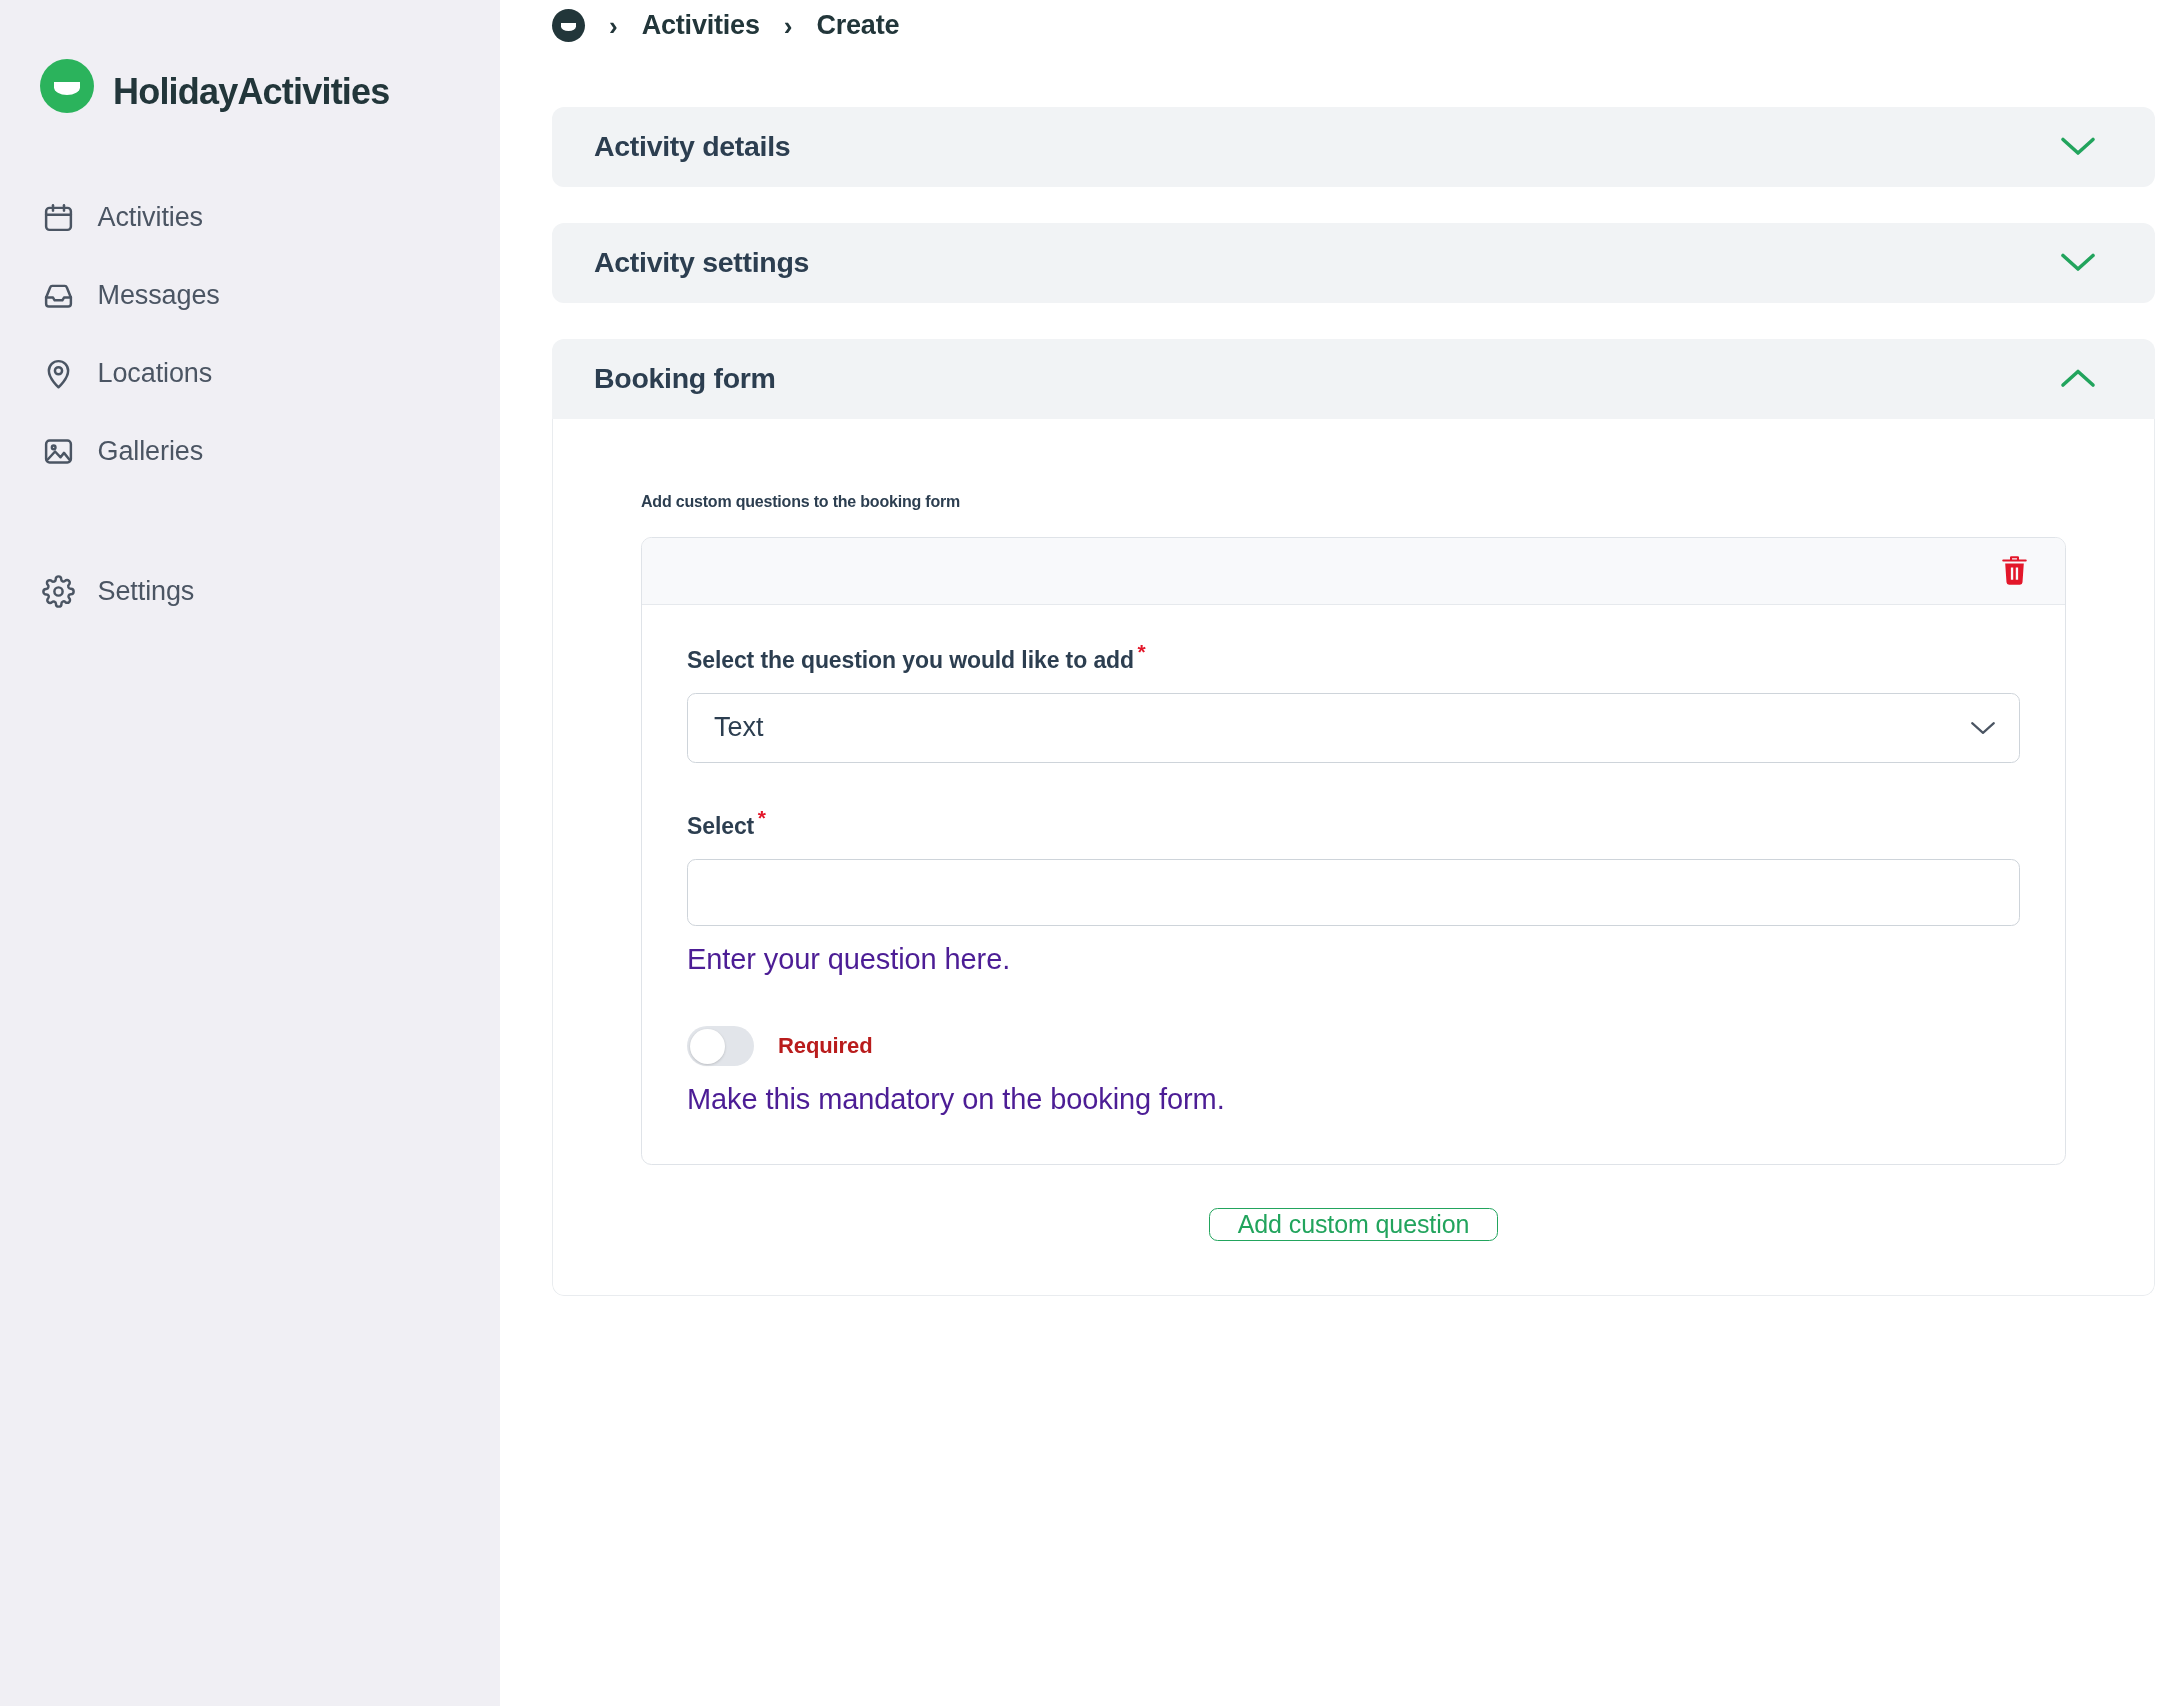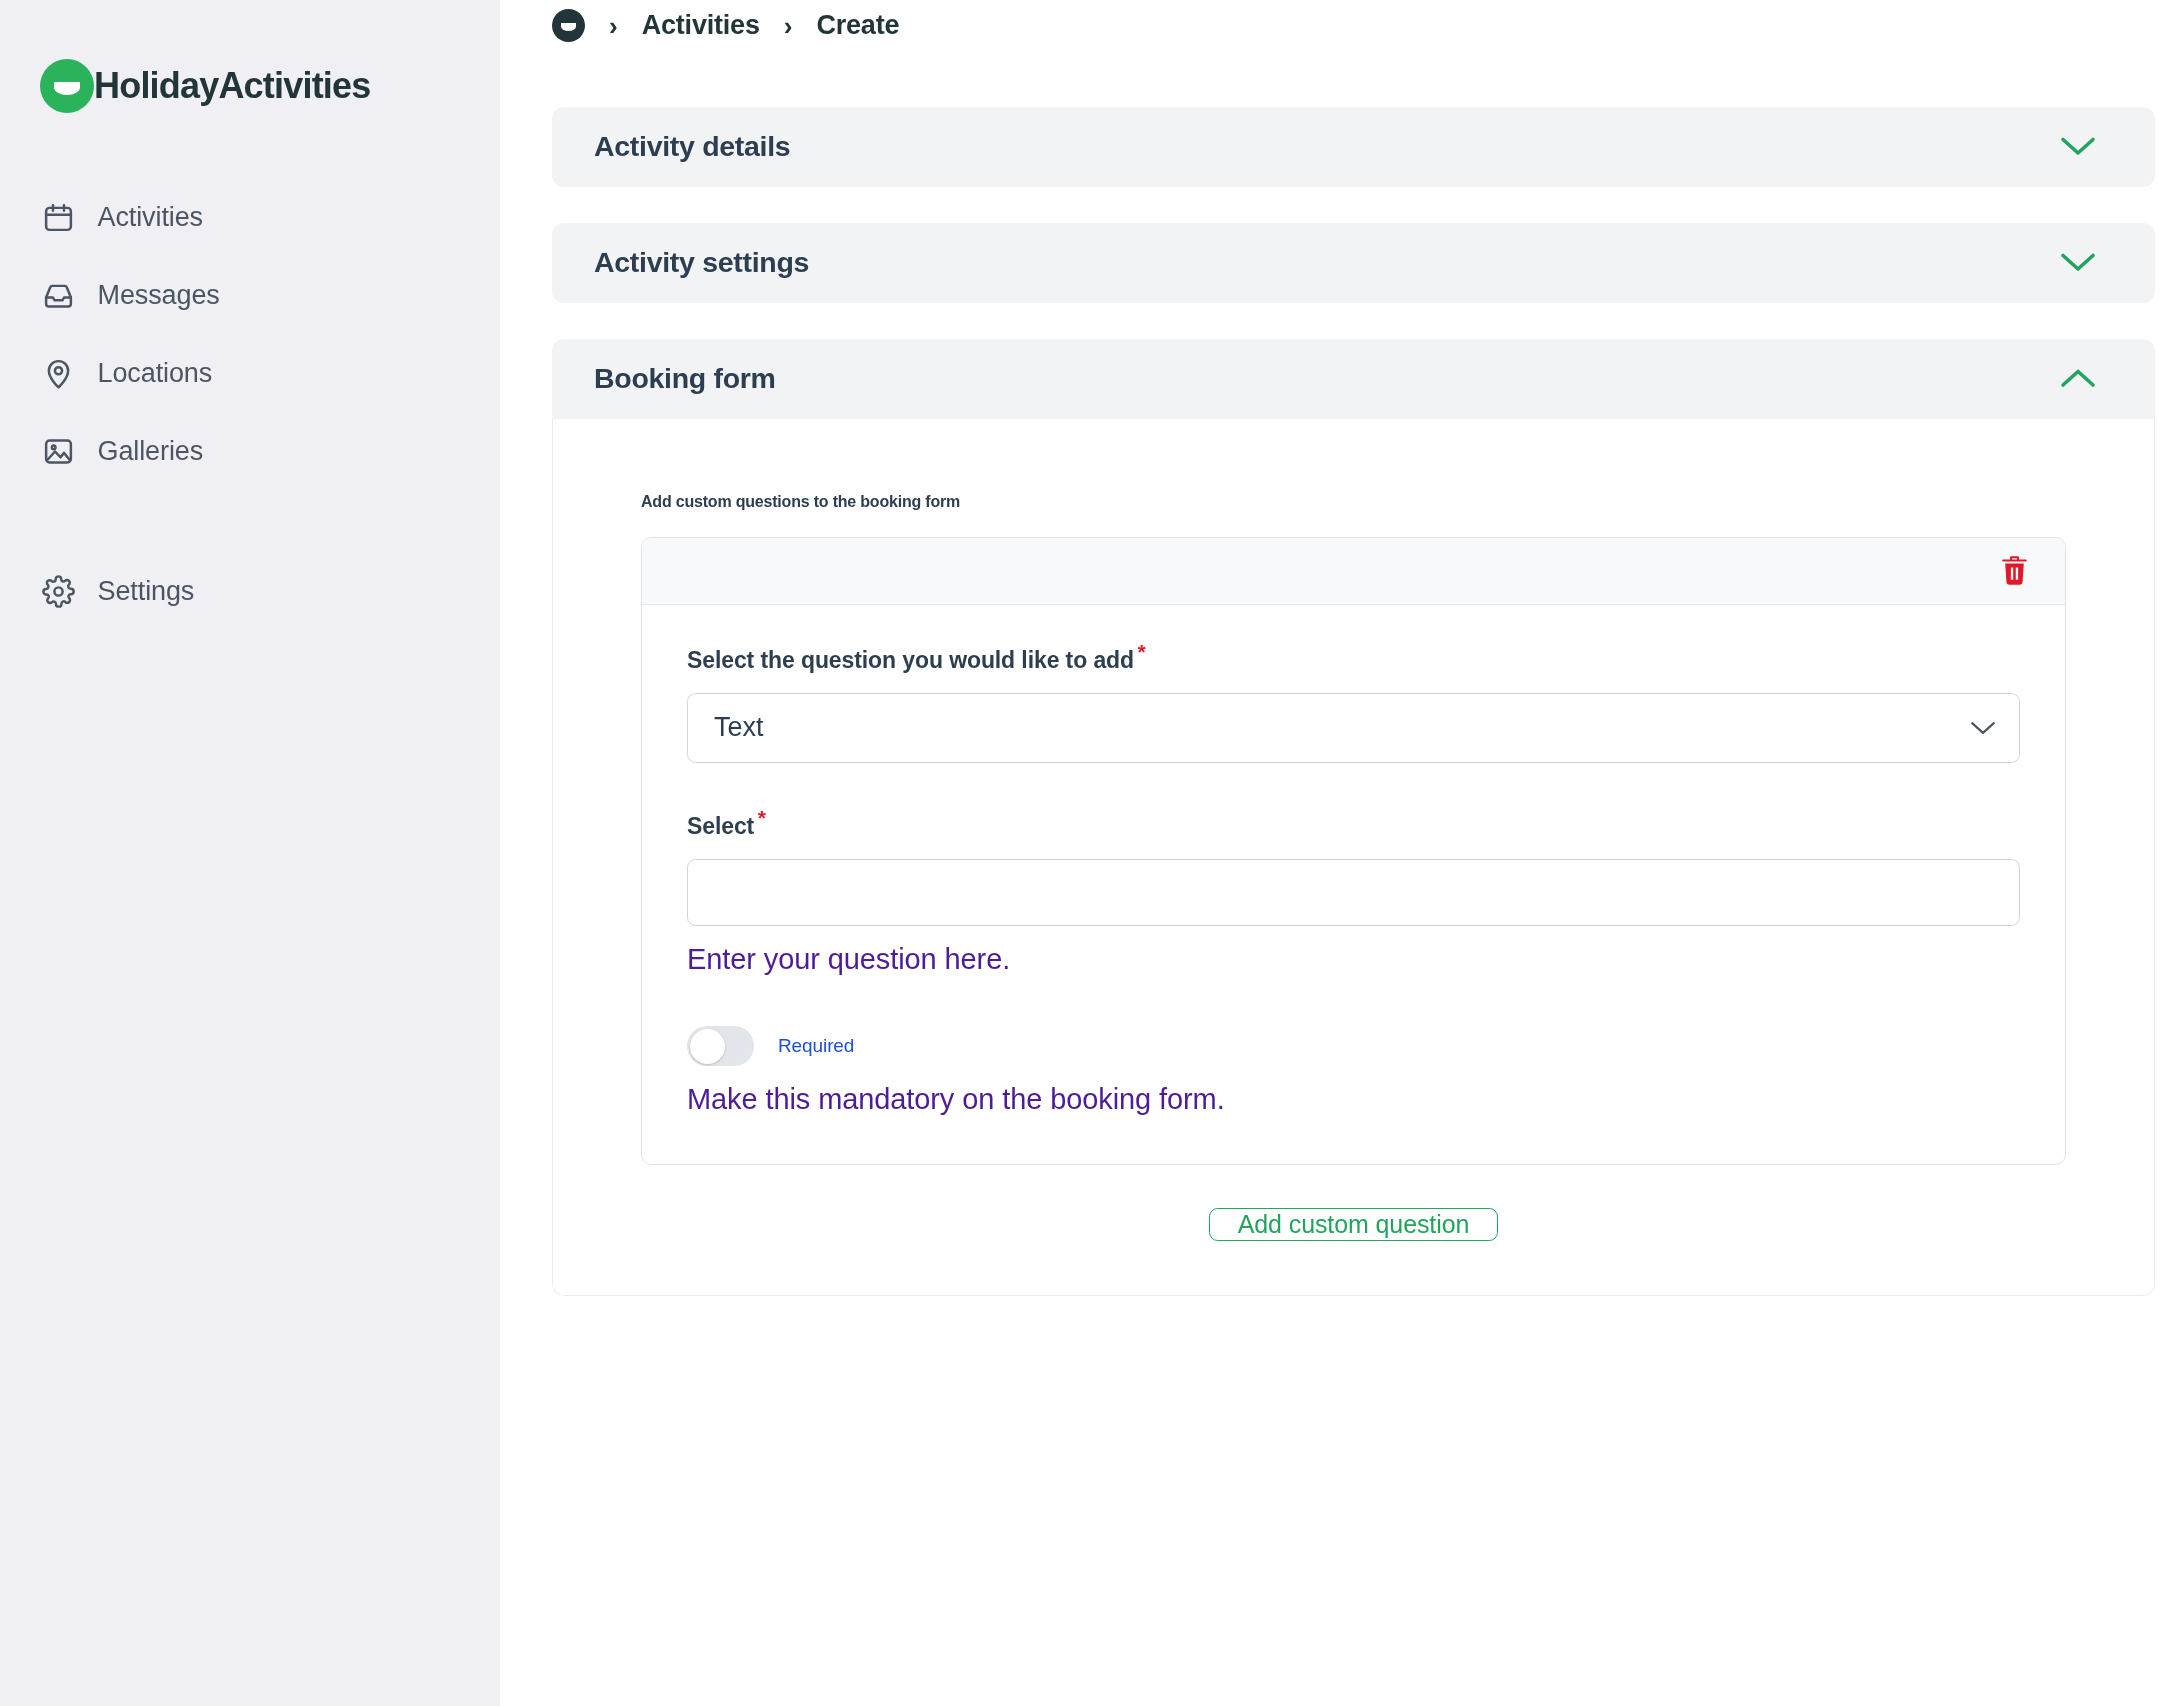--- a/index.html
+++ b/index.html
@@ -20,21 +20,22 @@
   .sidebar {
     width: 500px;
     min-width: 500px;
     height: 1707px;
     background: #f0eff4;
     padding: 0;
     position: relative;
   }
   .brand {
     display: flex;
-    align-items: center;
+    align-items: flex-end;
+    gap: 19px;
     padding: 59px 14px 0 40px;
   }
   .brand-mark {
     width: 54px; height: 54px;
     border-radius: 50%;
     background: #2bb35c;
     display: flex; align-items: flex-start; justify-content: center;
     position: relative;
     flex: none;
   }
@@ -293,23 +294,23 @@
   }
   .toggle .knob {
     position: absolute;
     top: 2.6px; left: 2.6px;
     width: 35px; height: 35px;
     border-radius: 50%;
     background: #ffffff;
     box-shadow: 0 0.9px 2.6px rgba(0,0,0,0.18);
   }
   .toggle-label {
-    font-size: 19px;
-    font-weight: 400;
-    color: #1d4ed8;
+    font-size: 22px;
+    font-weight: 700;
+    color: #b91c1c;
     letter-spacing: -0.1px;
   }
 
   .add-btn-row {
     display: flex;
     justify-content: center;
     margin-top: 43px;
   }
   .add-btn {
     border: 0.9px solid #22a45d;

